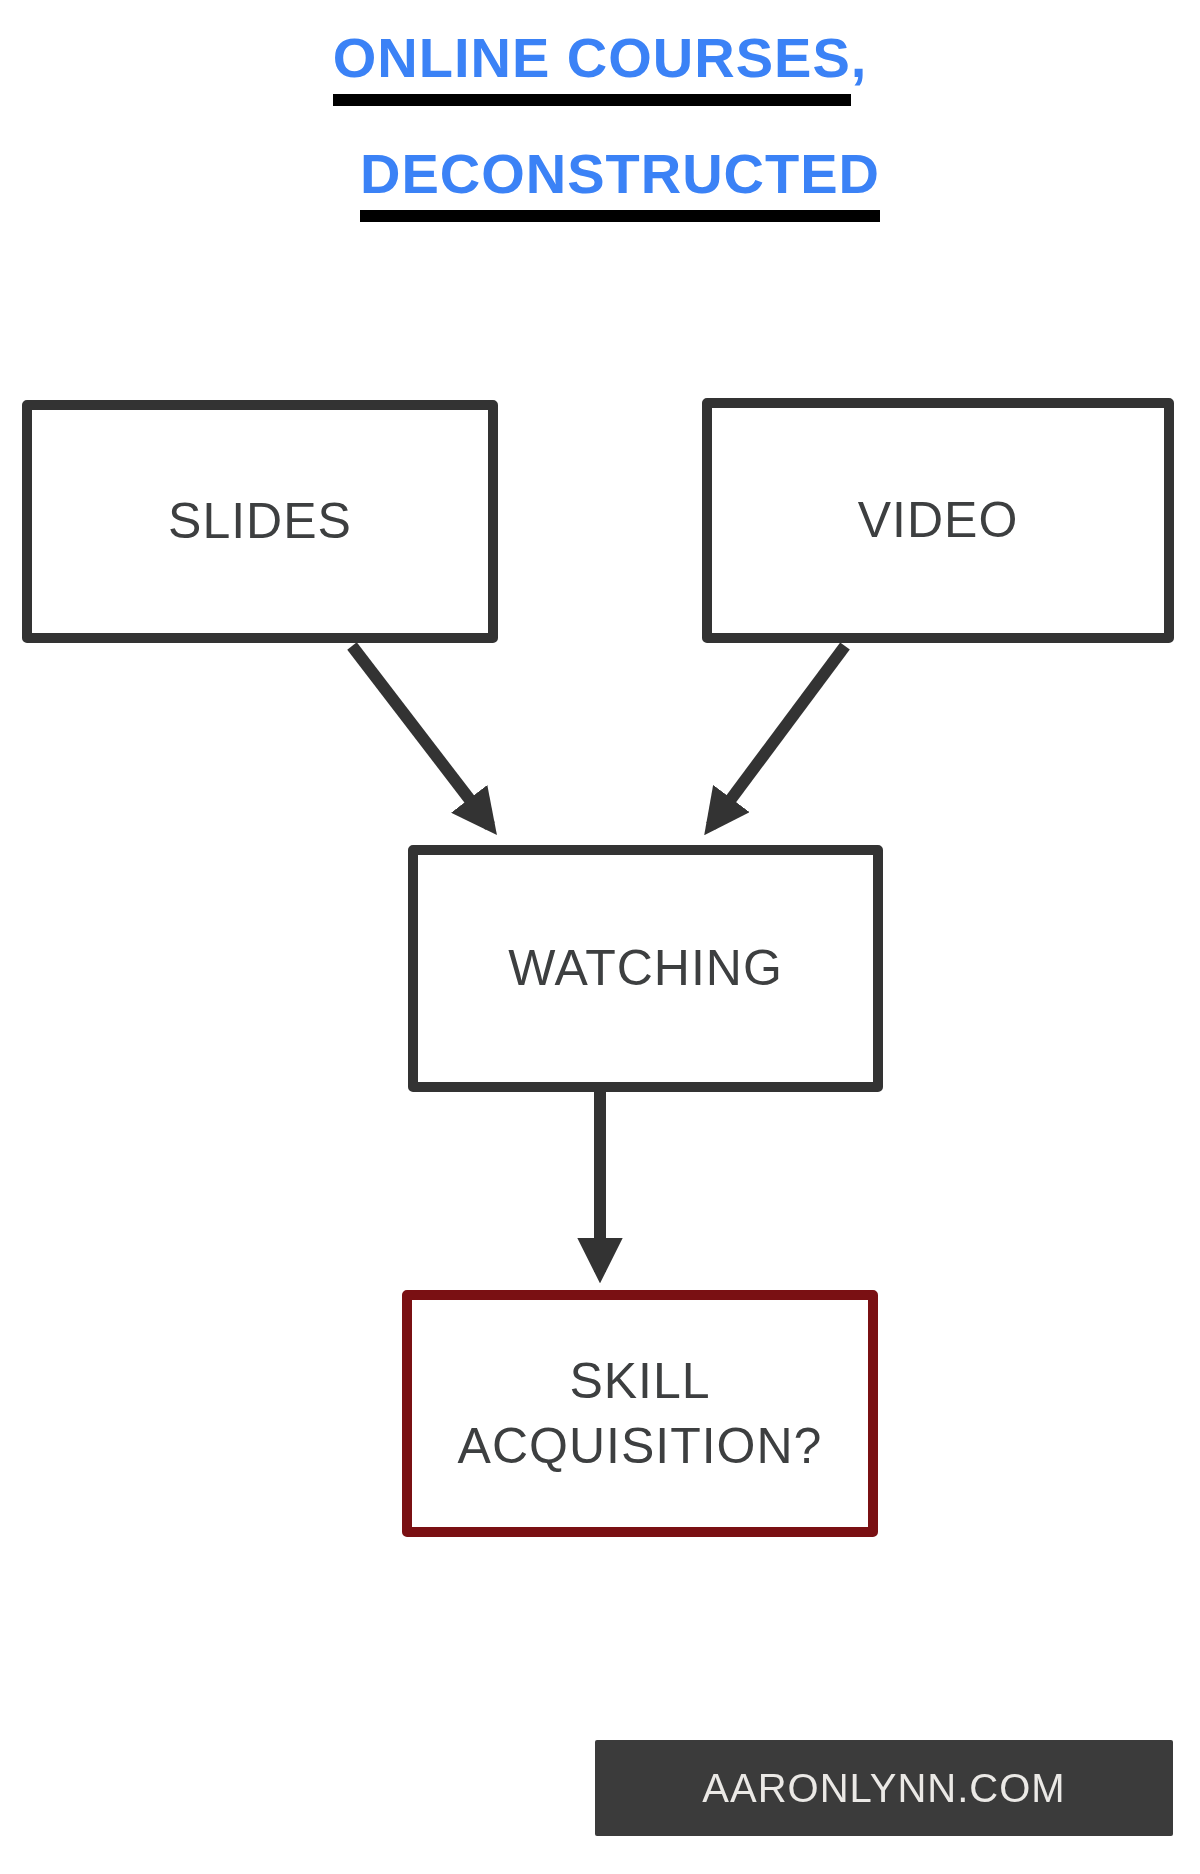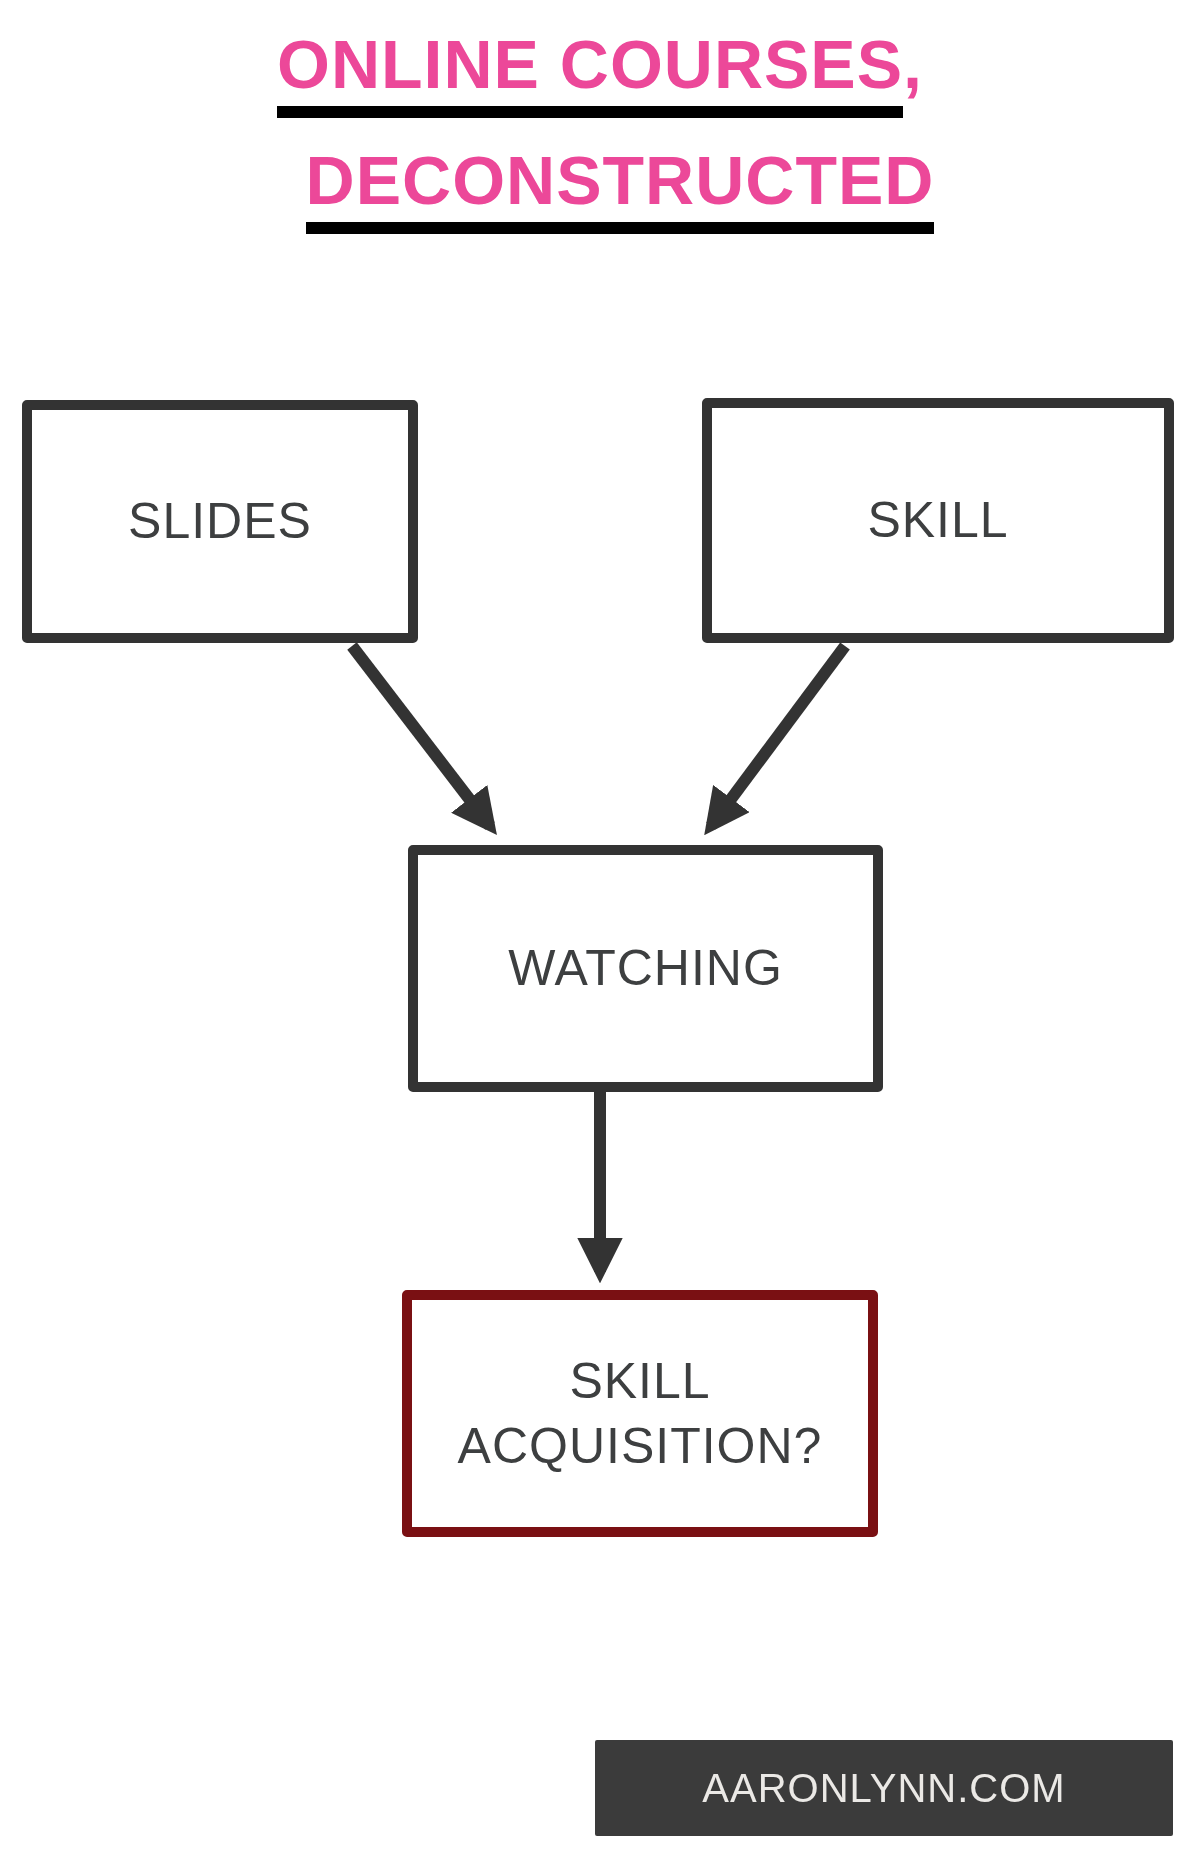--- a/index.html
+++ b/index.html
@@ -12,24 +12,24 @@
     font-family: "Liberation Sans", "DejaVu Sans", sans-serif;
   }
 
   
   .title-line {
     position: absolute;
     left: 0;
     width: 100%;
     text-align: center;
     font-weight: bold;
-    font-size: 68px;
+    font-size: 56px;
     line-height: 1.0;
     letter-spacing: 1px;
-    color: #ec4899;
+    color: #3b82f6;
     white-space: nowrap;
   }
   .title-line-1 { top: 30px; }
   .title-line-2 { top: 146px; padding-left: 20px; }
   .underlined {
     display: inline-block;
     padding-bottom: 8px;
     border-bottom: 12px solid #000000;
   }
   .title-comma { display: inline-block; }
@@ -45,21 +45,21 @@
     align-items: center;
     justify-content: center;
     text-align: center;
     font-size: 50px;
     font-weight: 300;
     letter-spacing: 1px;
     line-height: 1.3;
     color: #3d3f40;
     padding: 0 10px;
   }
-  .node-slides   { left: 22px;  top: 400px; width: 396px; height: 243px; }
+  .node-slides   { left: 22px;  top: 400px; width: 476px; height: 243px; }
   .node-video    { left: 702px; top: 398px; width: 472px; height: 245px; }
   .node-watching { left: 363px; top: 845px; width: 475px; height: 247px; margin-left: 45px; }
   .node-skill    { left: 362px; top: 1290px; width: 476px; height: 247px; border-color: #7a1013; margin-left: 40px; }
 
   
   .edges {
     position: absolute;
     left: 0; top: 0;
     width: 1200px;
     height: 1874px;
@@ -103,21 +103,21 @@
     </defs>
     <line x1="352" y1="646" x2="490" y2="826" stroke="#333333" stroke-width="12" marker-end="url(#arrowhead)"></line>
     <line x1="845" y1="646" x2="711" y2="826" stroke="#333333" stroke-width="12" marker-end="url(#arrowhead)"></line>
     <line x1="600" y1="1090" x2="600" y2="1272" stroke="#333333" stroke-width="12" marker-end="url(#arrowhead)"></line>
   </svg>
 
   <div class="node node-slides">
     <span>SLIDES</span>
   </div>
   <div class="node node-video">
-    <span>SKILL</span>
+    <span>VIDEO</span>
   </div>
   <div class="node node-watching">
     <span>WATCHING</span>
   </div>
   <div class="node node-skill">
     <span>SKILL ACQUISITION?</span>
   </div>
 
   <div class="footer-badge">
     <span class="footer-text">AARONLYNN.COM</span>

